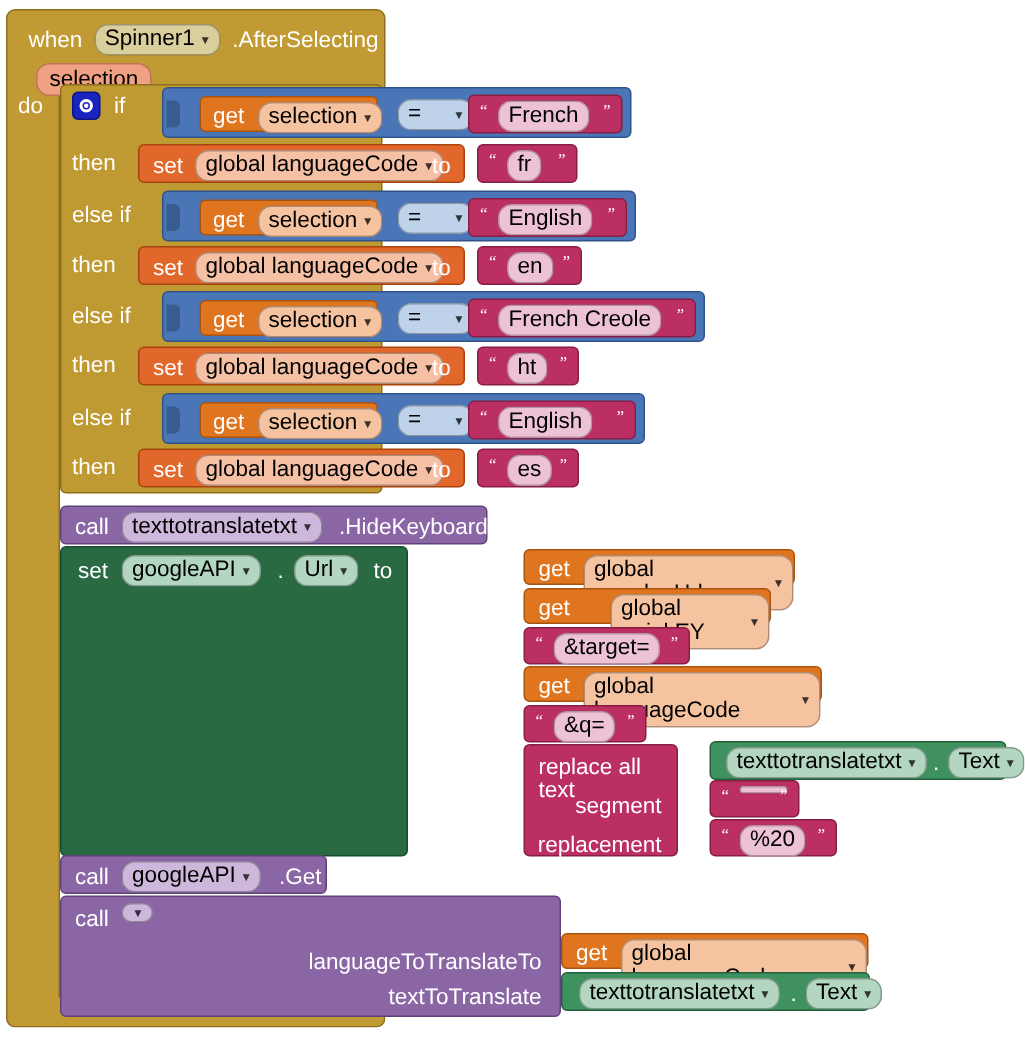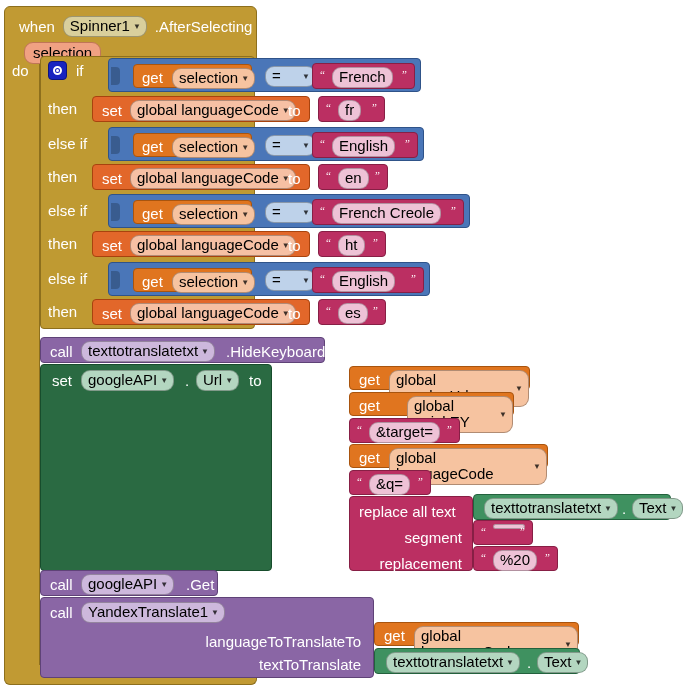--- a/index.html
+++ b/index.html
@@ -314,21 +314,21 @@
       <span class="car">▼</span>
     </span>
   </div>
 
   <div class="blk c-text" style="left:349px;top:470px;width:82px;height:25px;">
     <span class="q" style="position:absolute;left:7px;top:8px;">“</span>
     <span class="plain-field c-text-fld" style="position:absolute;left:19px;top:3px;">&amp;q=</span>
     <span class="q" style="position:absolute;right:7px;top:8px;">”</span>
   </div>
 
-  <div class="blk c-text" style="left:349px;top:496px;width:124px;height:75px;">
+  <div class="blk c-text" style="left:349px;top:496px;width:103px;height:75px;">
     <span class="lbl" style="position:absolute;left:9px;top:7px;">replace all text</span>
     <span class="lbl" style="position:absolute;right:10px;top:33px;">segment</span>
     <span class="lbl" style="position:absolute;right:10px;top:59px;">replacement</span>
   </div>
 
   <div class="blk c-green-light" style="left:473px;top:494px;width:198px;height:26px;">
     <span class="field c-green-fld" style="position:absolute;left:10px;top:3px;">
       <span>texttotranslatetxt</span>
       <span class="car">▼</span>
     </span>
@@ -356,21 +356,20 @@
     <span class="field c-purple-fld" style="position:absolute;left:40px;top:3px;">
       <span>googleAPI</span>
       <span class="car">▼</span>
     </span>
     <span class="lbl" style="position:absolute;left:145px;top:6px;">.Get</span>
   </div>
 
   <div class="blk c-purple" style="left:40px;top:597px;width:334px;height:81px;">
     <span class="lbl" style="position:absolute;left:9px;top:7px;">call</span>
     <span class="field c-purple-fld" style="position:absolute;left:40px;top:4px;">
-      <span>YandexTranslate1</span>
       <span class="car">▼</span>
     </span>
     <span class="lbl" style="position:absolute;right:12px;top:36px;">languageToTranslateTo</span>
     <span class="lbl" style="position:absolute;right:12px;top:59px;">textToTranslate</span>
   </div>
 
   <div class="blk c-orange" style="left:374px;top:622px;width:205px;height:24px;">
     <span class="lbl" style="position:absolute;left:9px;top:5px;">get</span>
     <span class="field c-orange-fld" style="position:absolute;left:39px;top:3px;">
       <span>global languageCode</span>

